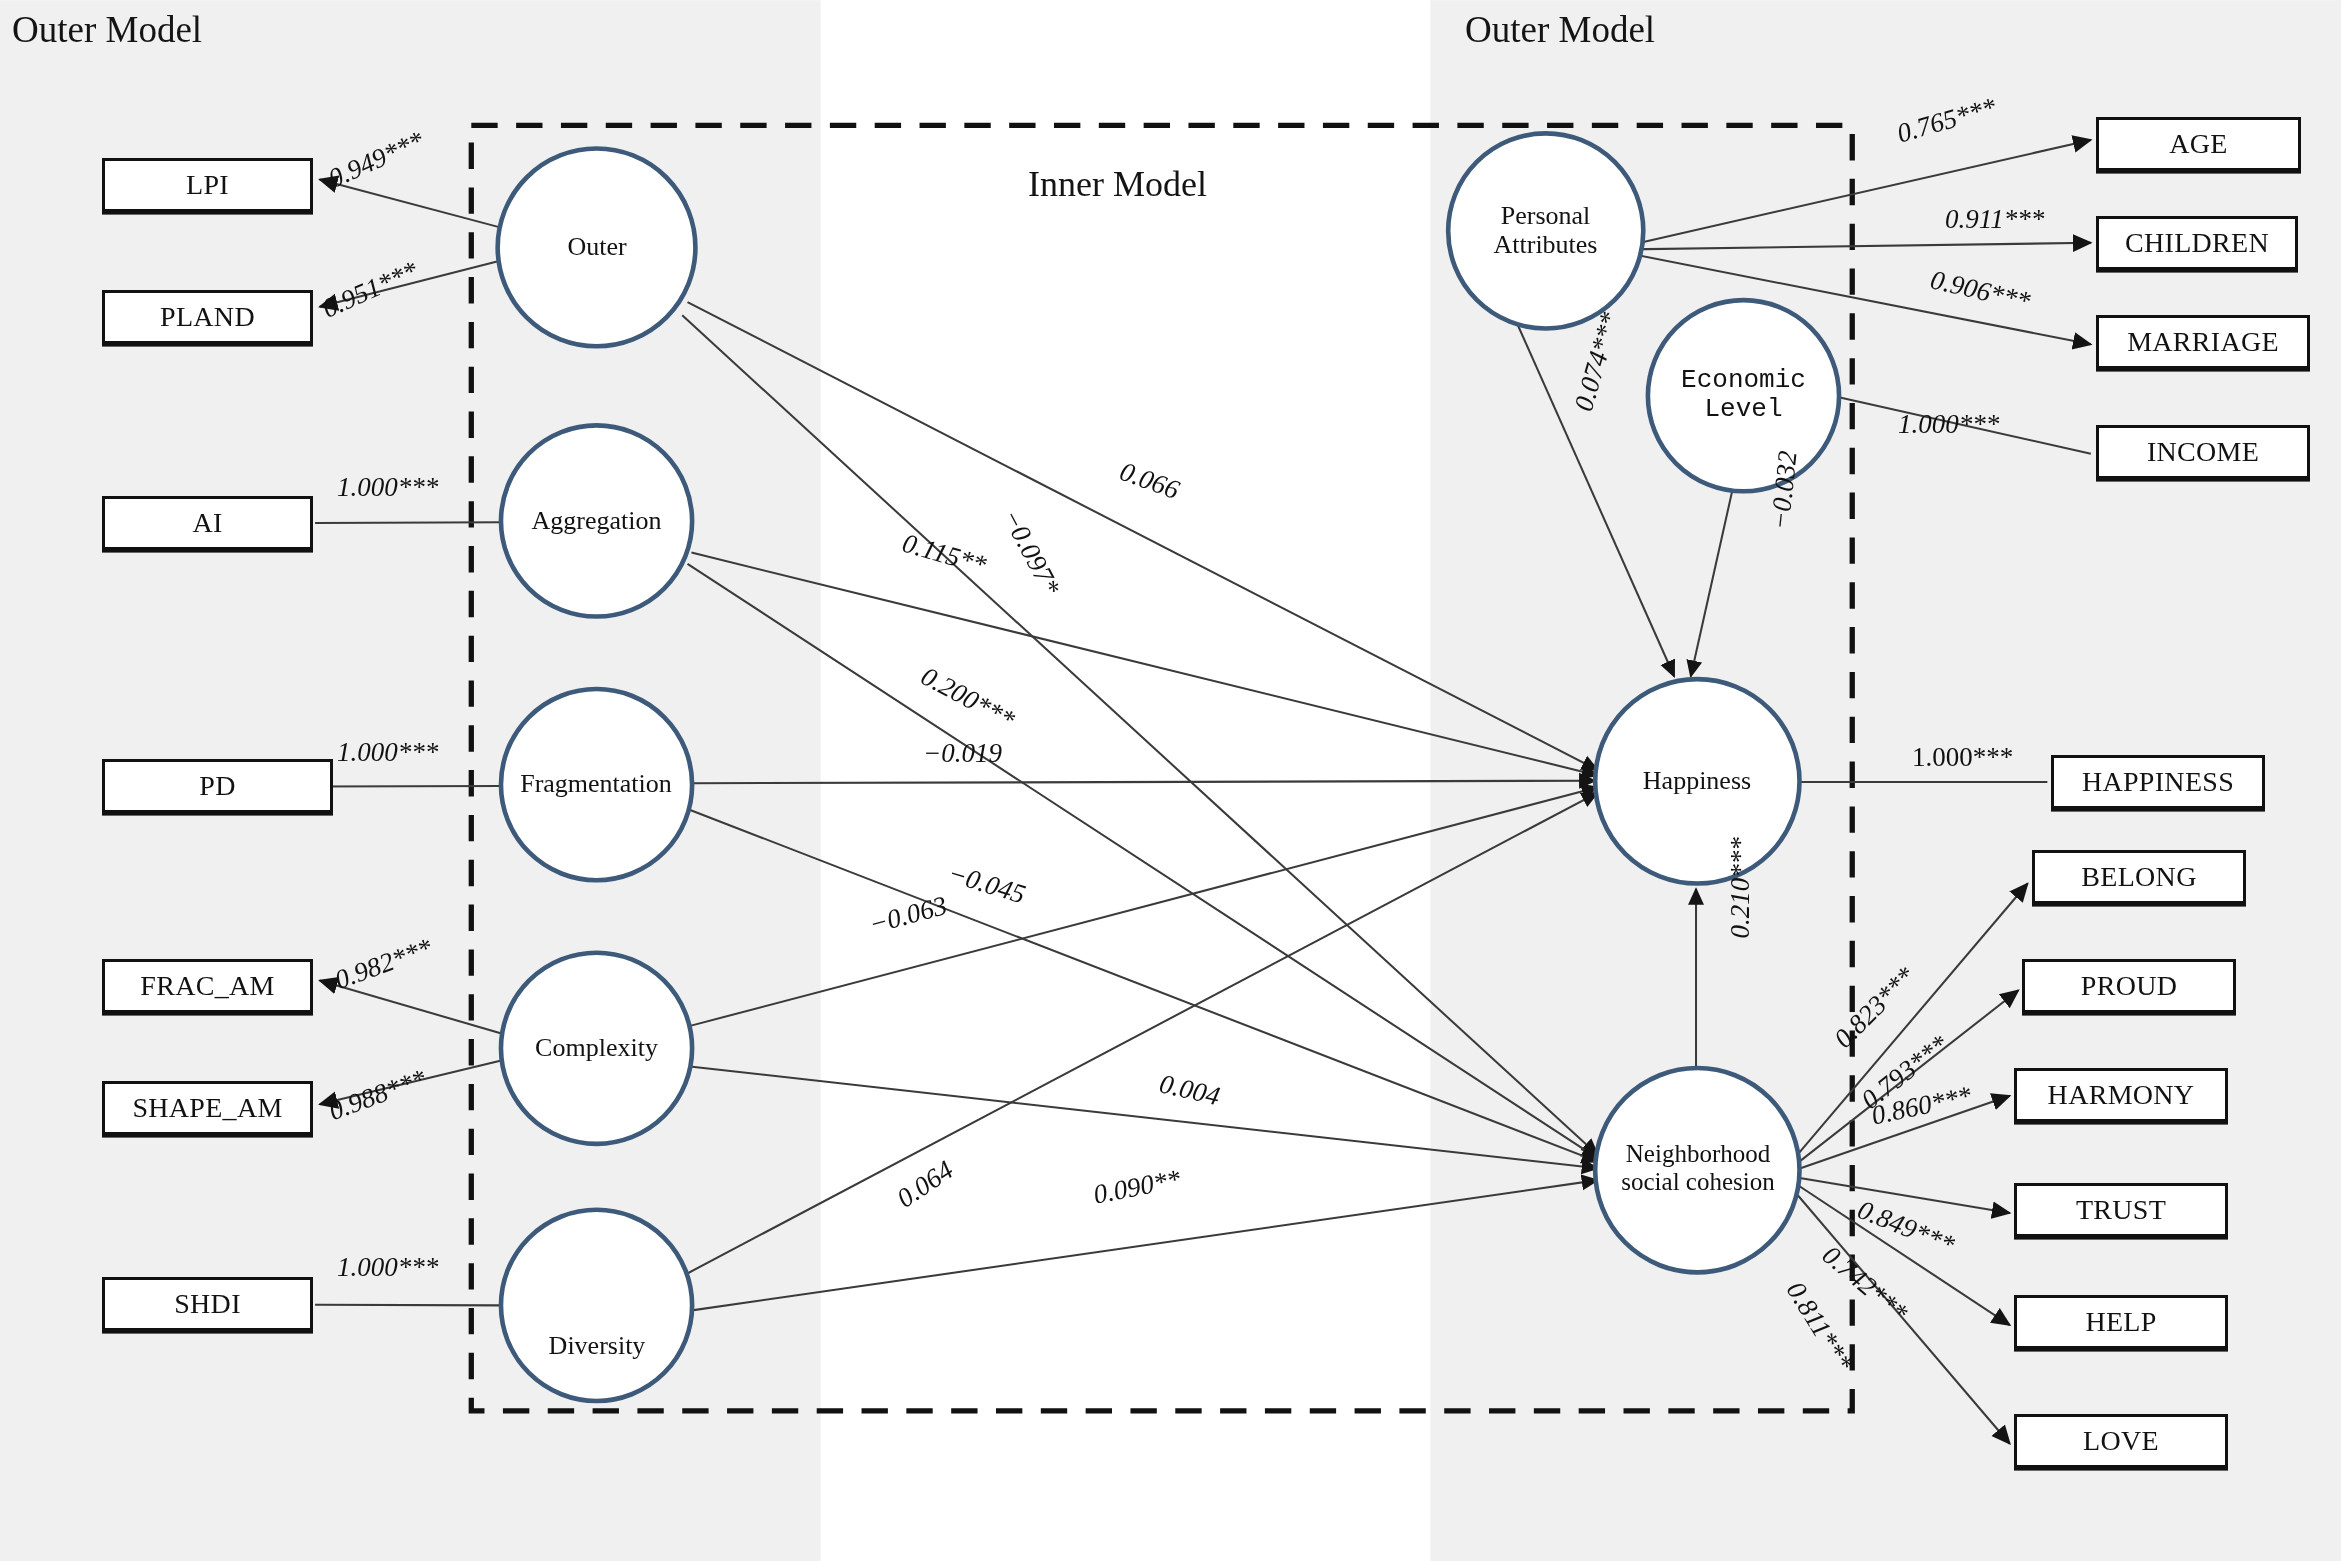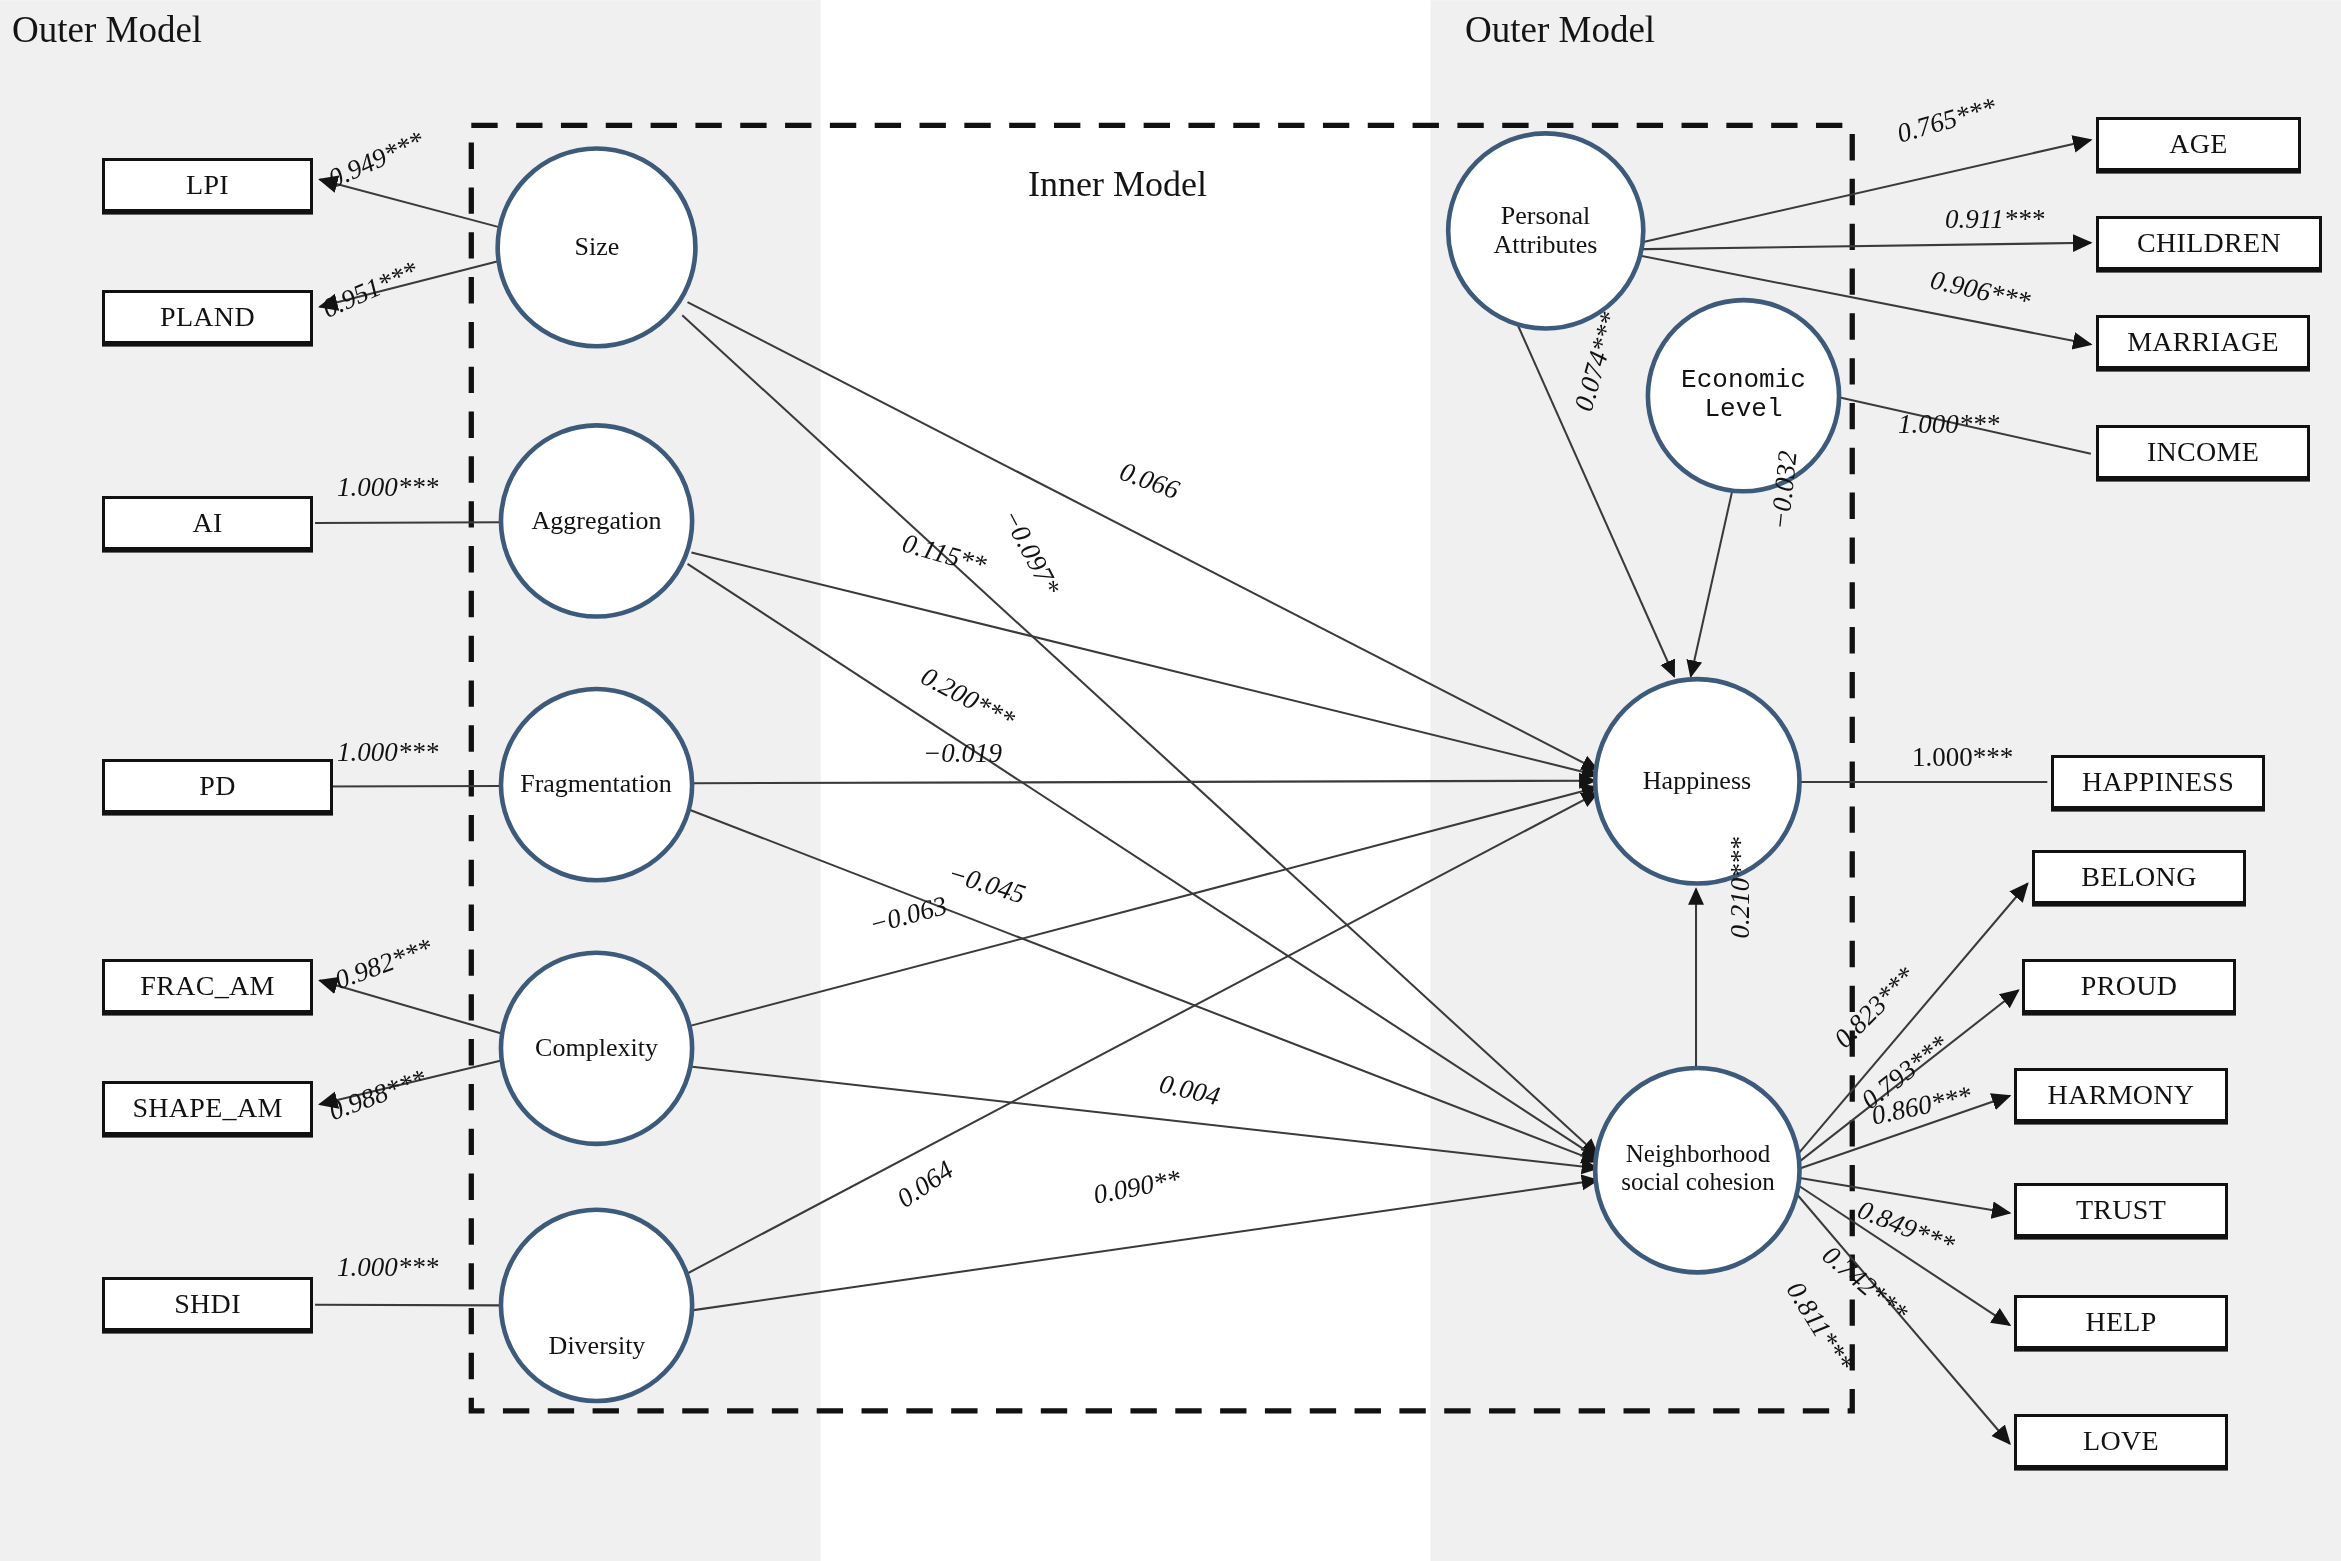--- a/index.html
+++ b/index.html
@@ -142,21 +142,21 @@
       <circle cx="2645" cy="600" r="145"></circle>
       <circle cx="2575" cy="1185" r="155"></circle>
       <circle cx="2575" cy="1775" r="155"></circle>
     </g>
   </svg>
 
   <div class="panel-label" style="left:12px;top:8px;">Outer Model</div>
   <div class="panel-label" style="left:1465px;top:8px;">Outer Model</div>
   <div class="inner-label" style="left:1028px;top:163px;">Inner Model</div>
 
-  <div class="lv-label" style="left:498px;top:232px;width:198px;">Size</div>
+  <div class="lv-label" style="left:498px;top:232px;width:198px;">Outer</div>
   <div class="lv-label" style="left:491px;top:506px;width:211px;">Aggregation</div>
   <div class="lv-label" style="left:484px;top:769px;width:224px;">Fragmentation</div>
   <div class="lv-label" style="left:491px;top:1033px;width:211px;">Complexity</div>
   <div class="lv-label" style="left:498px;top:1290px;width:198px;margin-top:41px;">Diversity</div>
   <div class="lv-label" style="left:1450px;top:201px;width:191px;">Personal
 Attributes</div>
   <div class="lv-label" style="left:1651px;top:366px;width:185px;font-family:Liberation Mono, monospace;">Economic
 Level</div>
   <div class="lv-label" style="left:1598px;top:766px;width:198px;">Happiness</div>
   <div class="lv-label" style="left:1561px;top:1140px;width:274px;font-size:25px;">Neighborhood
@@ -164,21 +164,21 @@
 
   <div class="ind-box" style="left:102px;top:158px;width:211px;height:54px;">LPI</div>
   <div class="ind-box" style="left:102px;top:283px;width:211px;height:54px;margin-top:7px;">PLAND</div>
   <div class="ind-box" style="left:102px;top:496px;width:211px;height:54px;">AI</div>
   <div class="ind-box" style="left:102px;top:759px;width:231px;height:54px;">PD</div>
   <div class="ind-box" style="left:102px;top:959px;width:211px;height:54px;">FRAC_AM</div>
   <div class="ind-box" style="left:102px;top:1081px;width:211px;height:54px;">SHAPE_AM</div>
   <div class="ind-box" style="left:102px;top:1277px;width:211px;height:54px;">SHDI</div>
 
   <div class="ind-box" style="left:2096px;top:117px;width:205px;height:54px;">AGE</div>
-  <div class="ind-box" style="left:2096px;top:216px;width:226px;height:54px;">CHILDREN</div>
+  <div class="ind-box" style="left:2096px;top:216px;width:202px;height:54px;">CHILDREN</div>
   <div class="ind-box" style="left:2096px;top:315px;width:214px;height:54px;">MARRIAGE</div>
   <div class="ind-box" style="left:2096px;top:425px;width:214px;height:54px;">INCOME</div>
   <div class="ind-box" style="left:2051px;top:755px;width:214px;height:54px;">HAPPINESS</div>
   <div class="ind-box" style="left:2032px;top:850px;width:214px;height:54px;">BELONG</div>
   <div class="ind-box" style="left:2022px;top:959px;width:214px;height:54px;">PROUD</div>
   <div class="ind-box" style="left:2014px;top:1068px;width:214px;height:54px;">HARMONY</div>
   <div class="ind-box" style="left:2014px;top:1183px;width:214px;height:54px;">TRUST</div>
   <div class="ind-box" style="left:2014px;top:1295px;width:214px;height:54px;">HELP</div>
   <div class="ind-box" style="left:2014px;top:1414px;width:214px;height:54px;">LOVE</div>
 

